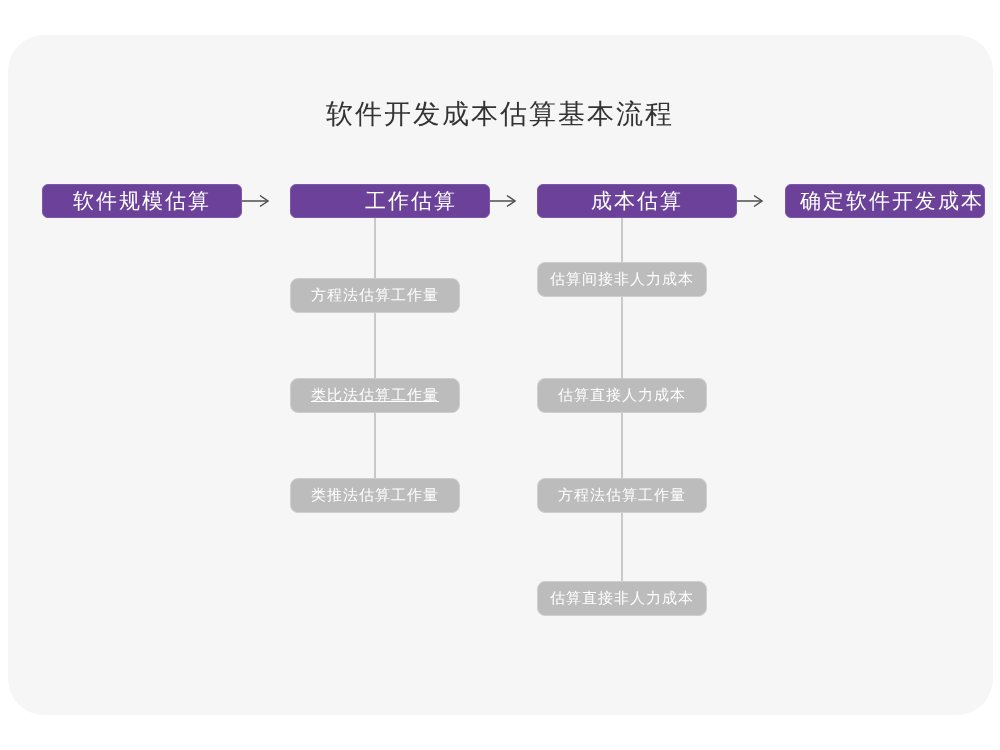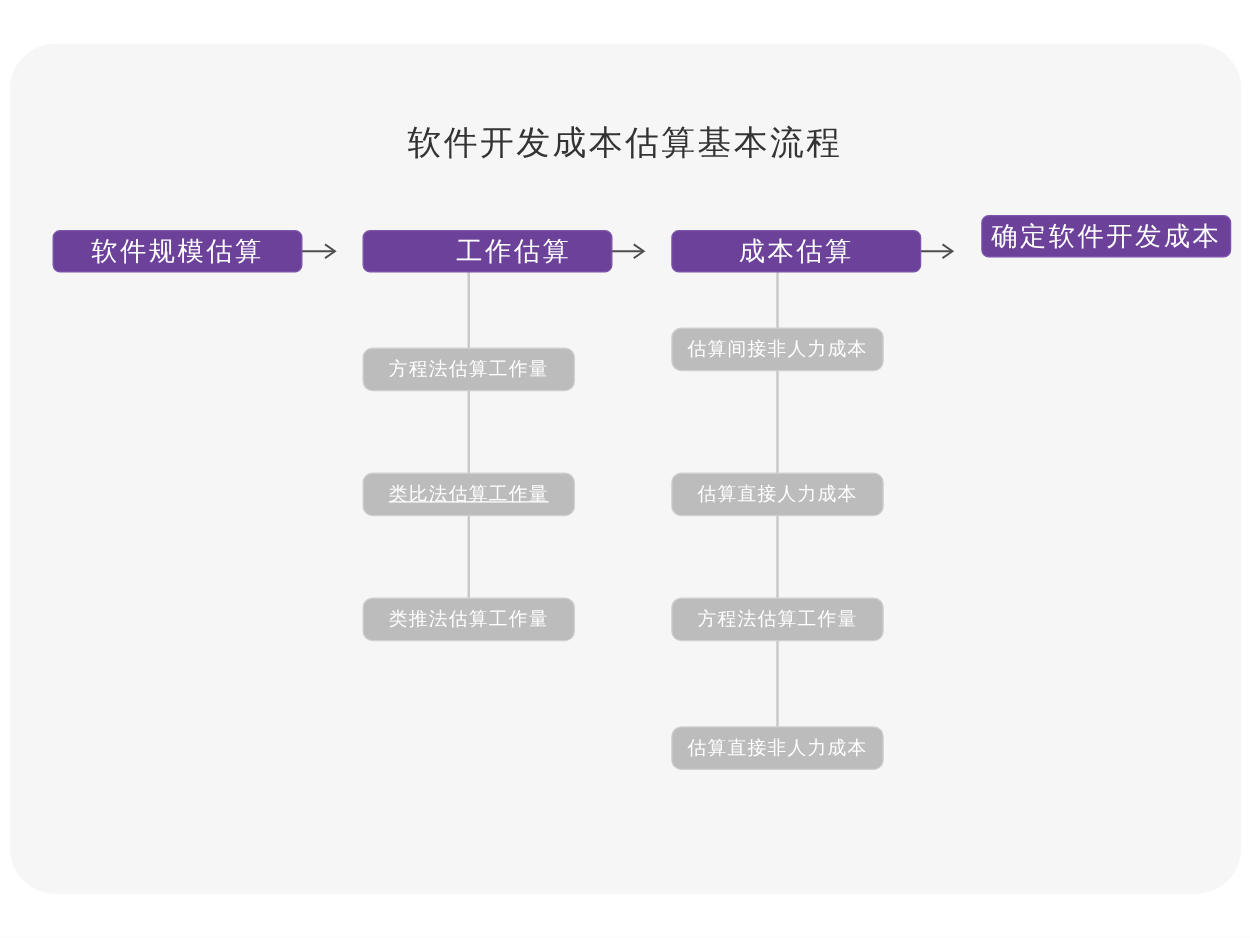--- a/index.html
+++ b/index.html
@@ -88,21 +88,21 @@
 
 <div class="stage" style="left:42px; top:184px;">
   <span>软件规模估算</span>
 </div>
 <div class="stage" style="left:290px; top:184px;padding-left:42px;">
   <span>工作估算</span>
 </div>
 <div class="stage" style="left:537px; top:184px;">
   <span>成本估算</span>
 </div>
-<div class="stage" style="left:785px; top:172px;">
+<div class="stage" style="left:785px; top:184px;justify-content:flex-end;">
   <span>确定软件开发成本</span>
 </div>
 
 <div class="arrow" style="left:228px; top:193px;">
   <svg width="44" height="16" viewBox="0 0 44 16">
     <line x1="2" y1="8" x2="39" y2="8" stroke="#4d4d4d" stroke-width="1.5"></line>
     <polyline points="32,2.5 40,8 32,13.5" fill="none" stroke="#4d4d4d" stroke-width="1.5"></polyline>
   </svg>
 </div>
 <div class="arrow" style="left:475px; top:193px;">

